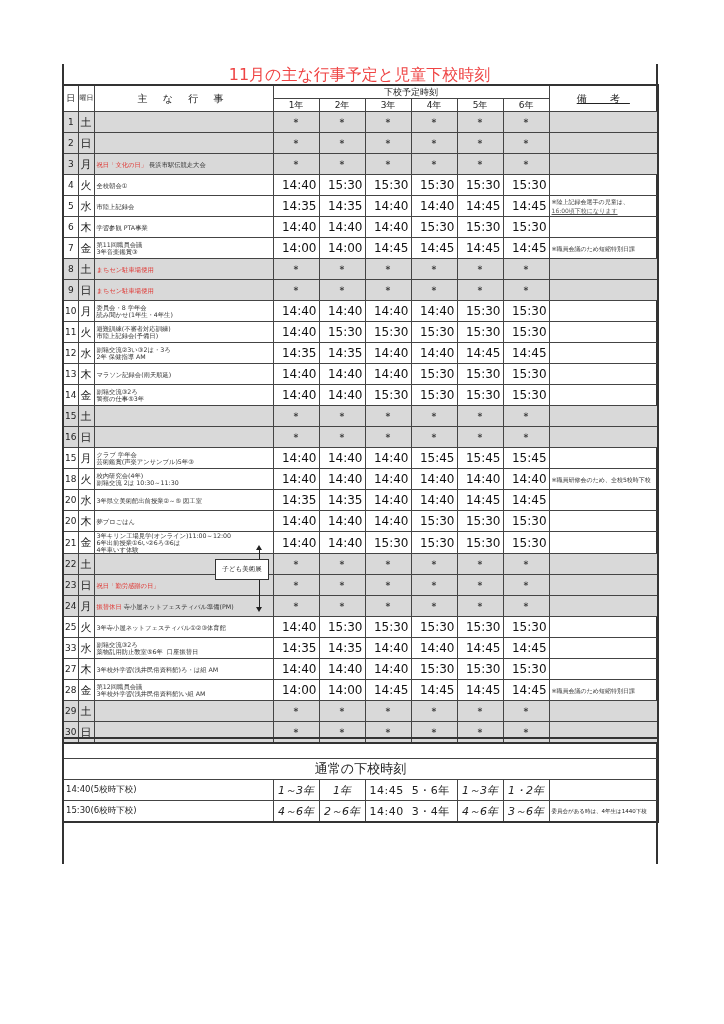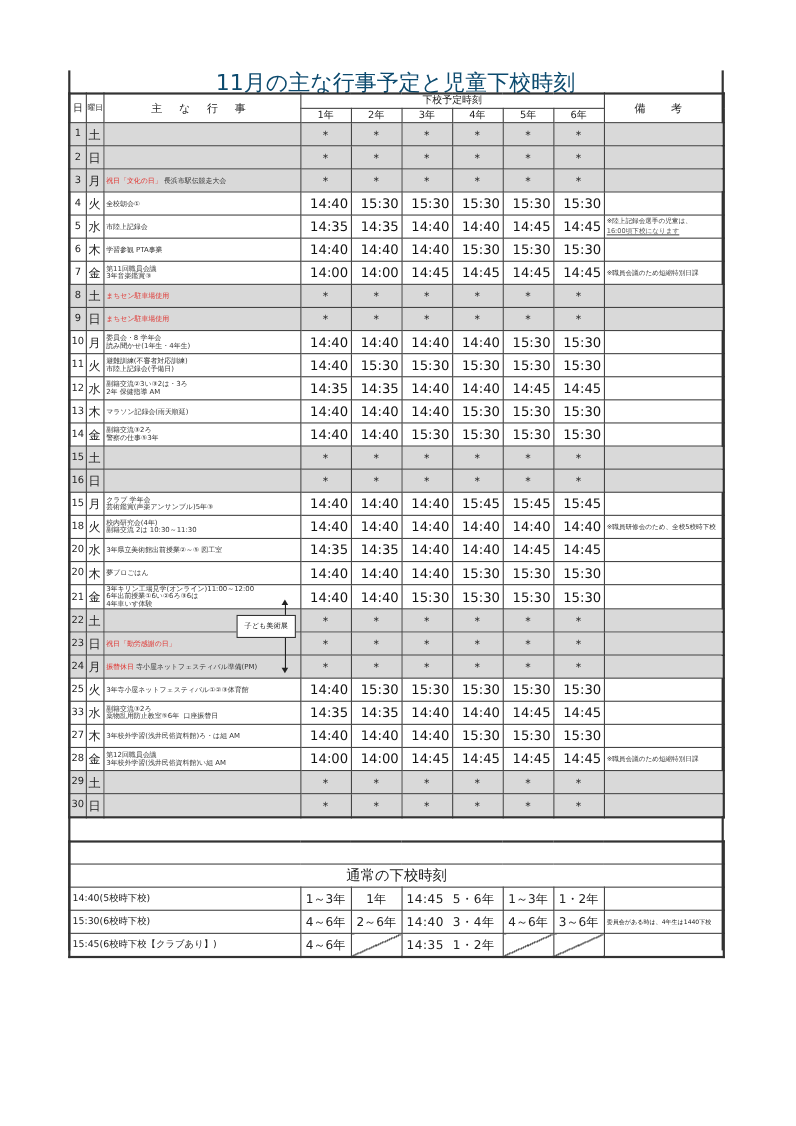--- a/index.html
+++ b/index.html
@@ -1,47 +1,47 @@
 <!DOCTYPE html>
 <html><head>
 <meta charset="utf-8">
 <style>
   html, body { margin: 0; padding: 0; background: #ffffff; }
   body { width: 724px; height: 1024px; position: relative; overflow: hidden;
          font-family: "DejaVu Sans", "Liberation Sans", sans-serif; color: #222; }
   .frame-left { position: absolute; left: 62px; top: 64px; width: 2px; height: 800px; background: #333; }
   .frame-right { position: absolute; left: 656px; top: 64px; width: 2px; height: 800px; background: #333; }
   .title { position: absolute; left: 62px; top: 66px; width: 595px; height: 18px; text-align: center;
-           font-size: 20px; line-height: 18px; color: #0c4a6e; }
+           font-size: 16px; line-height: 18px; color: #ef4444; }
   table { border-collapse: collapse; table-layout: fixed; }
   td, th { border: 1px solid #444; padding: 0; overflow: hidden; white-space: nowrap; font-weight: normal; }
   #main-table { position: absolute; left: 62px; top: 84px; width: 595px; border: 2px solid #333; }
   #main-table .hdr { font-size: 9px; text-align: center; height: 12px; line-height: 12px; }
   #main-table .hdr-big { font-size: 9px; text-align: center; }
   #main-table .hdr-event { font-size: 10px; letter-spacing: 6px; text-align: center; }
-  #main-table .hdr-note { font-size: 10px; letter-spacing: 10px; text-align: center; }
+  #main-table .hdr-note { font-size: 10px; letter-spacing: 10px; text-align: center; text-decoration: underline; }
   #main-table .youbi-h { font-size: 7px; line-height: 7px; text-align: right; }
   #main-table tr.day td { height: 20px; }
   #main-table tr.weekend td { background: #d9d9d9; }
   .c-day { font-size: 9px; text-align: center; }
   .c-wd { font-size: 11px; text-align: center; }
   .c-ev { font-size: 6.3px; line-height: 7px; padding-left: 2px !important; color: #333; }
   .c-ev .red { color: #e0302c; }
   .c-t { font-size: 12px; text-align: right; padding-right: 2px !important; color: #111; }
   .c-star { font-size: 11px; text-align: center; color: #222; }
   .c-note { font-size: 6px; line-height: 9px; padding-left: 2px !important; color: #333; white-space: normal; }
   .c-note .ul { text-decoration: underline; color: #555; }
-  #normal-table { position: absolute; left: 62px; top: 764px; width: 595px; border: 2px solid #333; }
+  #normal-table { position: absolute; left: 62px; top: 737px; width: 595px; border: 2px solid #333; }
   #normal-table td { height: 20px; }
   #normal-table .spacer td { height: 19px; border-bottom: 1px solid #444; }
   .n-title { font-size: 13px; text-align: center; }
   .n-hdr { font-size: 8px; text-align: center; }
   .n-hdr-big { font-size: 12px; text-align: center; }
   .n-label { font-size: 8.5px; padding-left: 2px !important; }
-  .n-val { font-size: 11px; text-align: center; }
+  .n-val { font-size: 11px; text-align: center; font-style: italic; }
   .n-wed { font-size: 11px; padding-left: 4px !important; letter-spacing: 0.5px; }
   .n-note { font-size: 5.5px; padding-left: 2px !important; }
   .diag2 { background: linear-gradient(to bottom right, transparent calc(50% - 0.6px), #444 calc(50% - 0.6px), #444 calc(50% + 0.6px), transparent calc(50% + 0.6px)); }
   .callout { position: absolute; left: 215px; top: 559px; width: 52px; height: 19px; border: 1px solid #333; background: #fff;
              font-size: 6.5px; line-height: 19px; text-align: center; }
   .arrow-line { position: absolute; left: 259px; top: 548px; width: 1px; height: 61px; background: #222; }
   .arrow-up { position: absolute; left: 256px; top: 545px; width: 0; height: 0; border-left: 3.5px solid transparent; border-right: 3.5px solid transparent; border-bottom: 5px solid #222; }
   .arrow-down { position: absolute; left: 256px; top: 607px; width: 0; height: 0; border-left: 3.5px solid transparent; border-right: 3.5px solid transparent; border-top: 5px solid #222; }
 </style>
 </head>
@@ -550,23 +550,14 @@
   </tr>
   <tr>
     <td class="n-label">15:30(6校時下校)</td>
     <td class="n-val">4～6年</td>
     <td class="n-val">2～6年</td>
     <td class="n-wed" style="white-space:pre">14:40  3・4年</td>
     <td class="n-val">4～6年</td>
     <td class="n-val">3～6年</td>
     <td class="n-note">委員会がある時は、4年生は1440下校</td>
   </tr>
-  <tr>
-    <td class="n-label">15:45(6校時下校【クラブあり】)</td>
-    <td class="n-val">4～6年</td>
-    <td class="diag2"></td>
-    <td class="n-wed" style="white-space:pre">14:35  1・2年</td>
-    <td class="diag2"></td>
-    <td class="diag2"></td>
-    <td class="n-note"></td>
-  </tr>
 </tbody>
   </table>
 
 </body></html>

